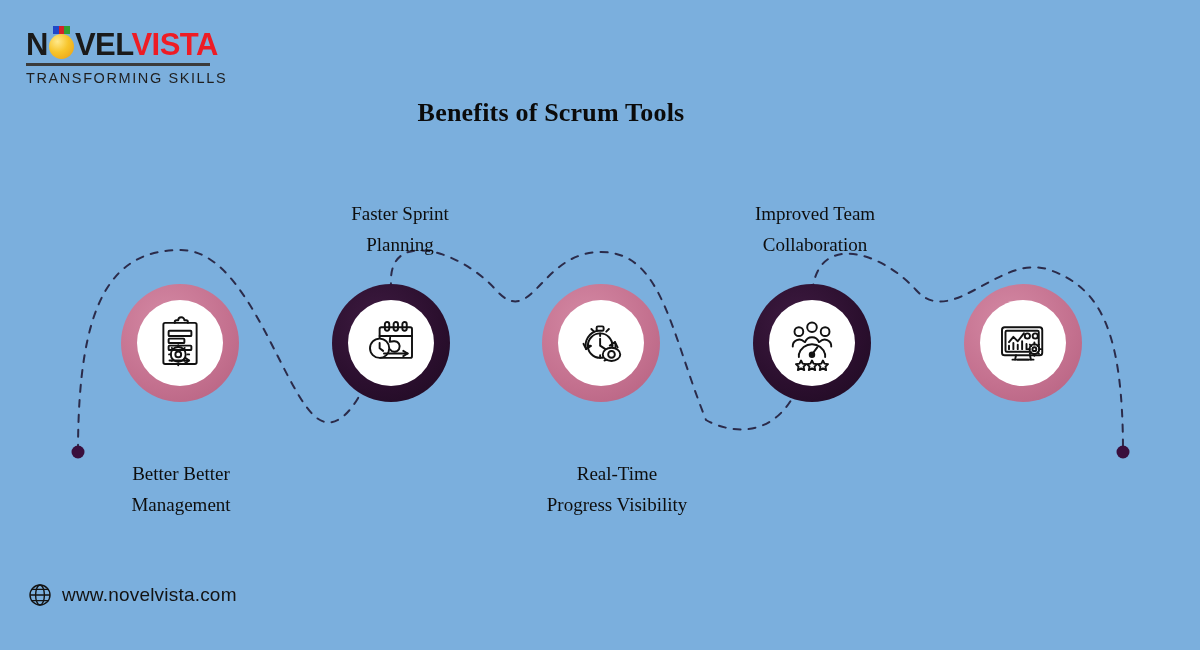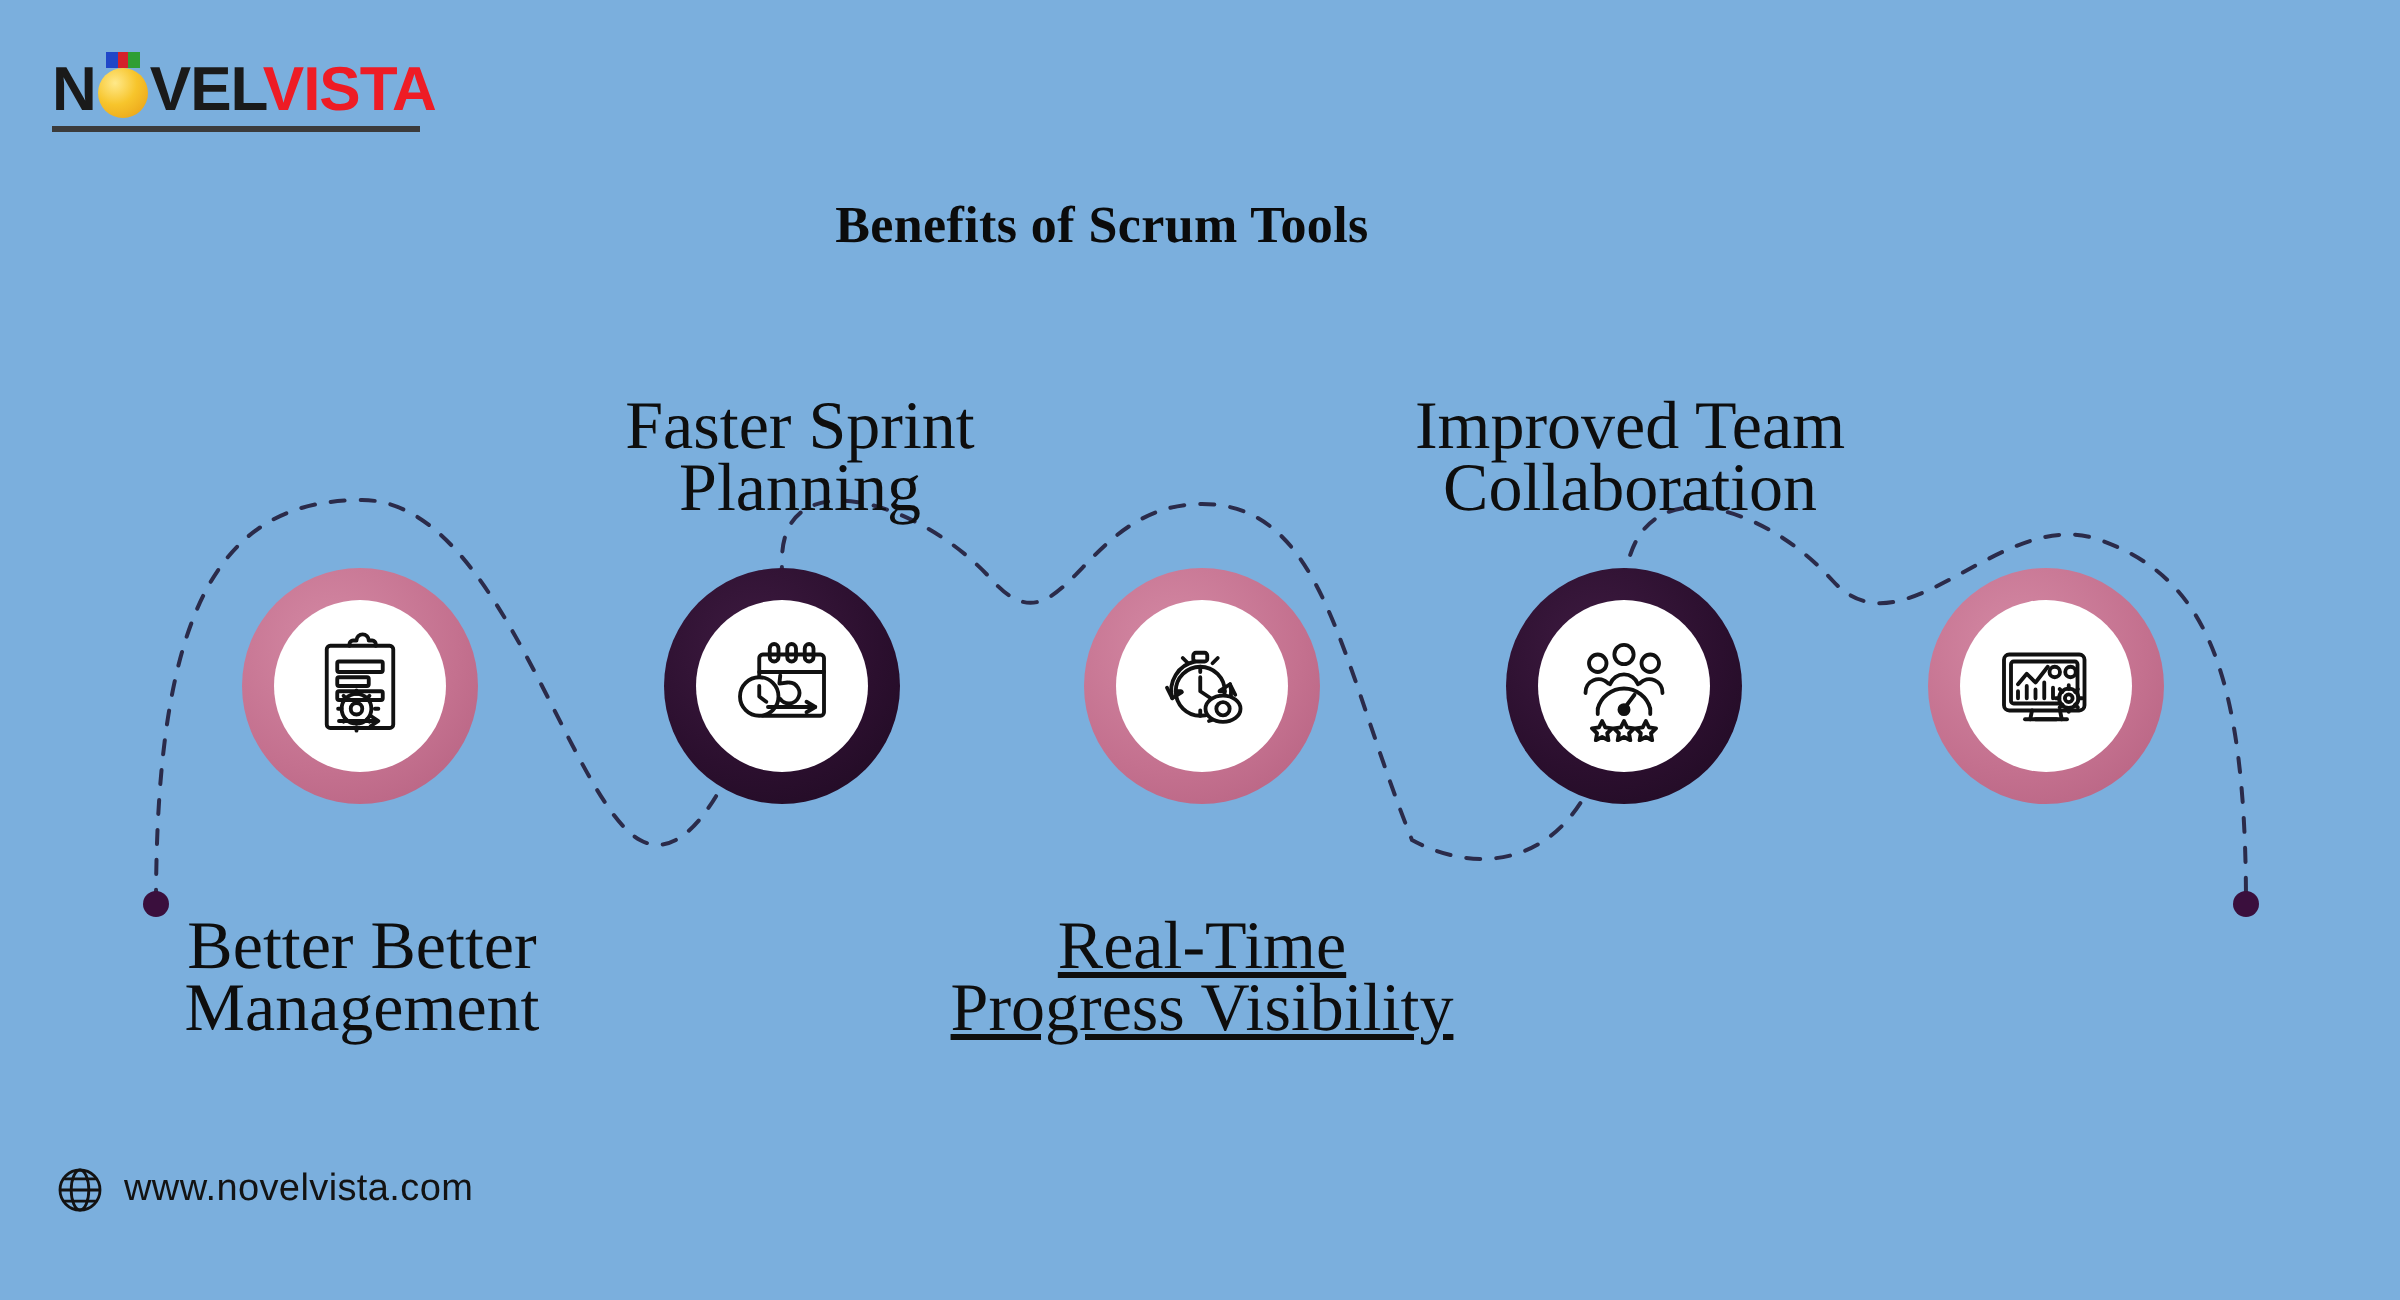--- a/index.html
+++ b/index.html
@@ -129,21 +129,21 @@
     align-items: center;
     justify-content: center;
   }
   .node-inner svg { display: block; }
 
   
   .label {
     position: absolute;
     text-align: center;
     font-family: "Liberation Serif", serif;
-    font-size: 34px;
+    font-size: 19px;
     line-height: 31px;
     color: #0e0e0e;
     white-space: pre-line;
   }
 
   
   .footer {
     position: absolute;
     left: 28px;
     top: 583px;
@@ -168,20 +168,21 @@
       <span class="logo-novel-n">N</span><span class="logo-o-wrap">
         <span class="logo-o-ball"></span>
         <span class="logo-o-pix">
           <i></i>
           <i></i>
           <i></i>
         </span>
       </span><span class="logo-vel">VEL</span><span class="logo-vista">VISTA</span>
     </div>
     <div class="logo-rule"></div>
+    <div class="logo-tag">TRANSFORMING SKILLS</div>
   </div>
 
   <div class="title">Benefits of Scrum Tools</div>
 
   <svg class="connector" viewBox="0 0 1200 650">
     <path d="M 78 452
              C 78 300, 112 250, 181 250
              C 250 250, 284 400, 320 420
              C 356 440, 391 330, 391 280
              C 391 230, 460 250, 496 290
@@ -245,21 +246,21 @@
         <path d="M24 19 l-3 -3 M38 19 l3 -3"></path>
         <path d="M15 39 a17 17 0 0 1 13 -21"></path>
         <path d="M12 33 l3 6 l5.5 -3.5"></path>
         <path d="M48 31 a17 17 0 0 1 -12 21"></path>
         <path d="M51 37 l-3 -6 l-5.5 3.5"></path>
         <ellipse cx="44" cy="45" rx="10" ry="7.5" fill="#fff"></ellipse>
         <circle cx="44" cy="45" r="3.8"></circle>
       </svg>
     </div>
   </div>
-  <div class="label" style="left:470px; top:458px; width:262px;text-decoration:underline;">Real-Time
+  <div class="label" style="left:486px; top:458px; width:262px;">Real-Time
 Progress Visibility</div>
 
   <div class="node dark" style="left:753px; top:284px;">
     <div class="node-inner">
       <svg width="56" height="56" viewBox="0 0 64 64" fill="none" stroke="#111" stroke-width="2.2" stroke-linecap="round" stroke-linejoin="round">
         <circle cx="32" cy="14" r="5.5"></circle>
         <circle cx="17" cy="19" r="5"></circle>
         <circle cx="47" cy="19" r="5"></circle>
         <path d="M24 31 a8.5 8.5 0 0 1 16 0"></path>
         <path d="M10 36 a7.5 7.5 0 0 1 13 -5.5"></path>

